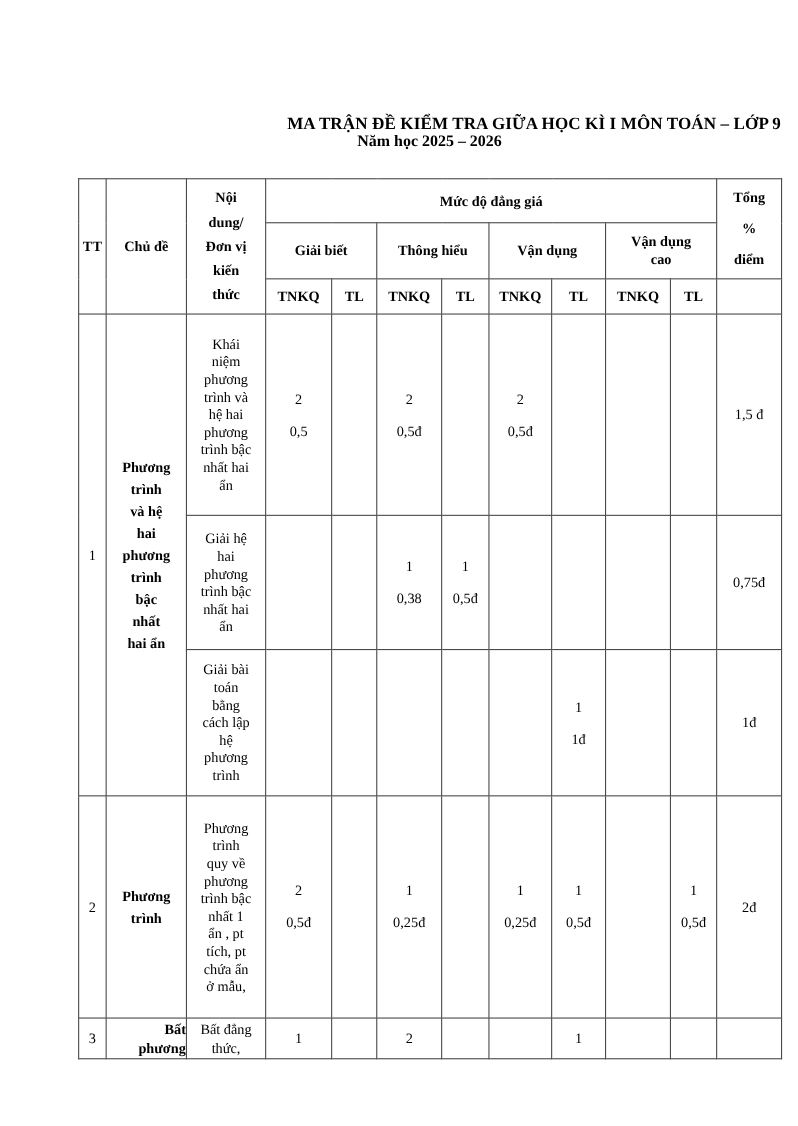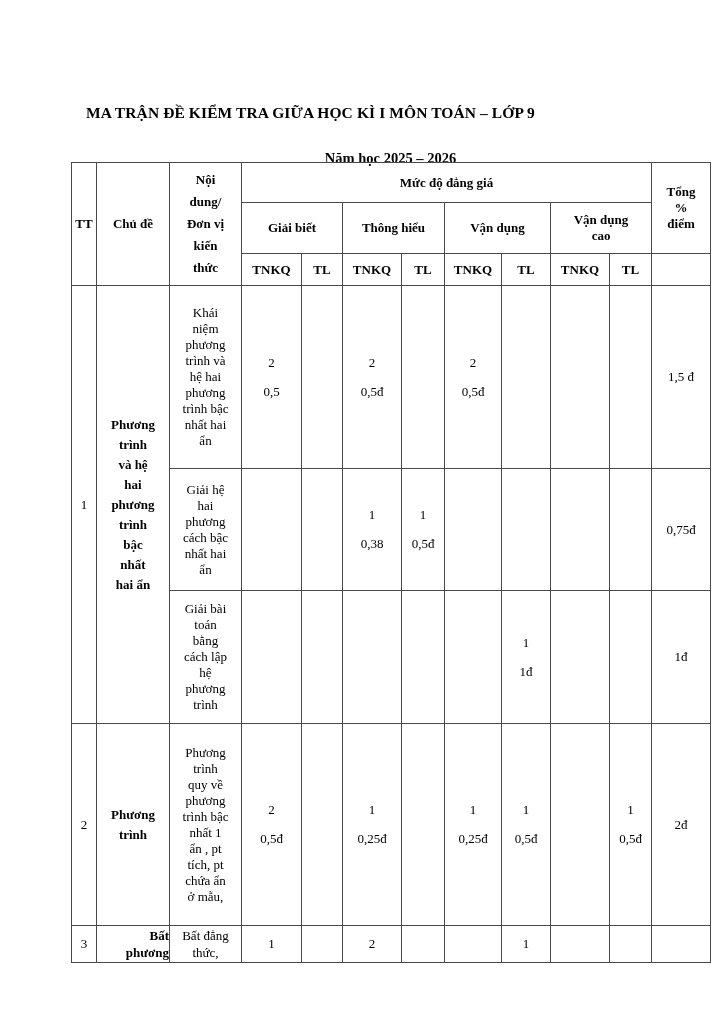--- a/index.html
+++ b/index.html
@@ -4,41 +4,41 @@
 <style>
   html, body { margin:0; padding:0; }
   body {
     width:725px; height:1024px; background:#ffffff;
     font-family:"Liberation Serif","DejaVu Serif",serif;
     color:#000;
   }
   .page { position:relative; width:725px; height:1024px; background:#fff; overflow:hidden; }
 
   .doc-title {
-    position:absolute; top:103px; left:86px; width:639px;
-    text-align:left; font-weight:bold; font-size:15.5px; line-height:19px;
+    position:absolute; top:103px; left:71px; width:639px;
+    text-align:right; font-weight:bold; font-size:15.5px; line-height:19px;
     letter-spacing:0.1px; white-space:nowrap;
   }
   .doc-subtitle {
-    position:absolute; top:149px; left:71px; width:639px;
+    position:absolute; top:120px; left:71px; width:639px;
     text-align:center; font-weight:bold; font-size:14.5px; line-height:18px;
   }
 
   table.matrix {
     position:absolute; top:162px; left:71px;
     width:639px; border-collapse:collapse; table-layout:fixed;
   }
   .matrix td {
     border:1px solid #4a4a4a; padding:0; overflow:hidden;
     font-size:13px; vertical-align:middle; text-align:center;
   }
   .hdr { font-weight:bold; font-size:13.5px; text-align:center; vertical-align:middle; }
   .pl  { white-space:pre-line; }
   .hdr-nd { line-height:22px; }
-  .hdr-tong { line-height:16px; }
+  .hdr-tong { line-height:28px; }
   .cd {
     font-weight:bold; font-size:13px; text-align:center; vertical-align:middle;
     line-height:20px; white-space:pre-line;
   }
   .nd {
     font-size:13px; text-align:left; vertical-align:top;
     padding:1px 2px 0 4px; line-height:16px; white-space:pre-line;
   }
   .tt { font-size:13px; text-align:center; vertical-align:middle; }
   .v  { font-size:13px; text-align:center; vertical-align:middle; }
@@ -156,21 +156,21 @@
       <td class="v"></td>
       <td class="v">
             <div class="tong-val">1,5 đ</div>
           </td>
     </tr>
 
     <tr class="r12">
       <td class="nd">Giải hệ
 hai
 phương
-cách bậc
+trình bậc
 nhất hai
 ẩn</td>
       <td class="v"></td>
       <td class="v"></td>
       <td class="v">
             <div class="vn">1</div>
             <div class="vp">0,38</div>
           </td>
       <td class="v">
             <div class="vn">1</div>

